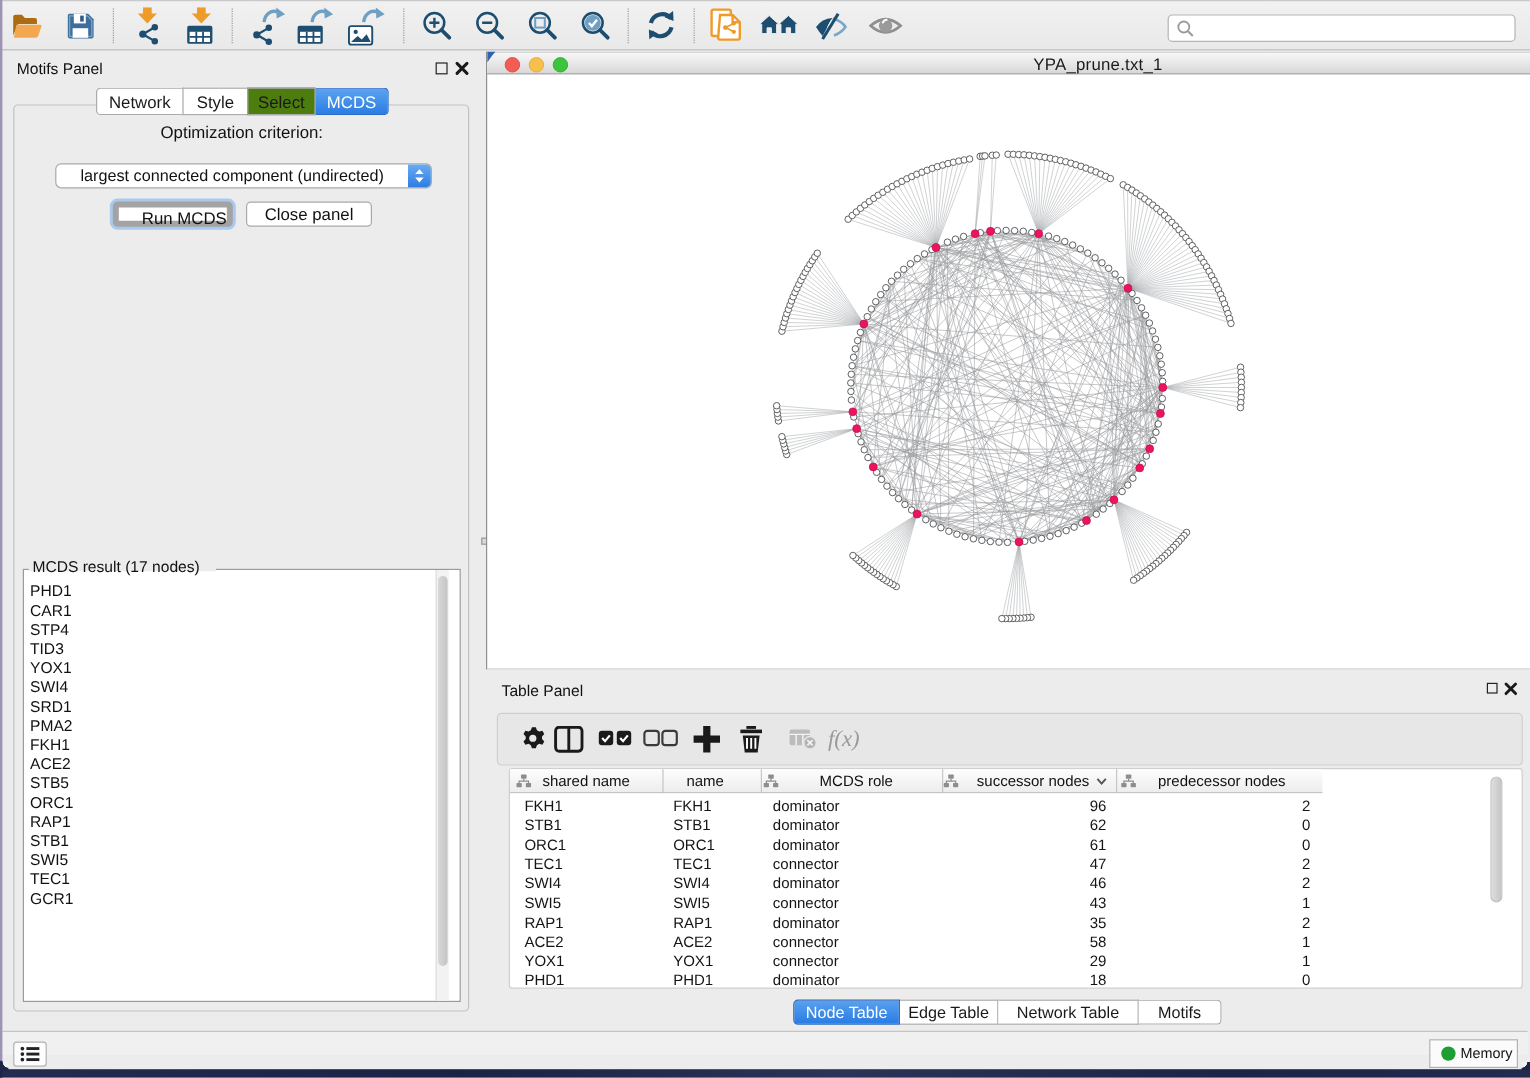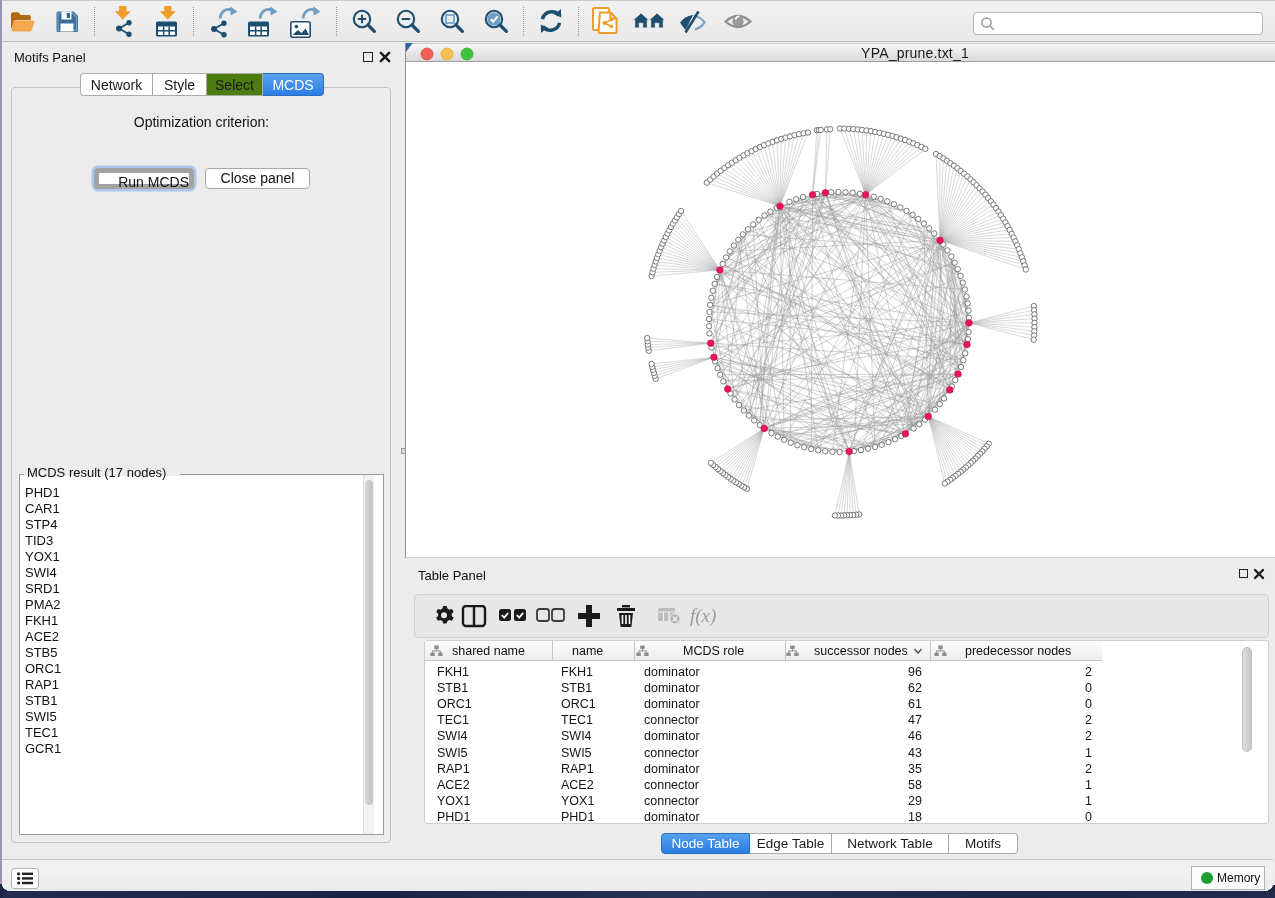--- a/index.html
+++ b/index.html
@@ -155,22 +155,30 @@
     </svg>
 
   <div class="abs" style="left:9px;top:45px;width:380px;height:756px;border:1px solid #c2c2c2;border-radius:4px;background:#ececec"></div>
 
   <div class="abs" style="left:78px;top:31px;height:23px;display:flex;font-size:14px;color:#1a1a1a;text-align:center">
     <div style="width:72px;line-height:22px;background:#fff;border:1px solid #ababab;border-right:none;border-radius:4px 0 0 4px">Network</div>
     <div style="width:54px;line-height:22px;background:#fff;border:1px solid #ababab;border-right:none">Style</div>
     <div style="width:57px;line-height:22px;background:#4d7c0f;border:1px solid #ababab">Select</div>
     <div style="width:61px;line-height:22px;background:linear-gradient(#5ba3f0,#2b7de4);border:1px solid #2b6dc0;border-left:none;border-radius:0 4px 4px 0;color:#fff">MCDS</div>
   </div>
-  <div class="abs" style="left:0;top:72px;width:389px;text-align:center;font-size:14px;color:#111"><span style="margin-left:10px">Optimization criterion:</span></div>
-
+  <div class="abs" style="left:0;top:60px;width:389px;text-align:center;font-size:14px;color:#111"><span style="margin-left:10px">Optimization criterion:</span></div>
+
+  <div class="abs" style="left:44px;top:94px;width:314px;height:21px;background:#fff;border:1px solid #a9a9a9;border-radius:5px">
+    <div style="position:absolute;left:0;top:0;width:293px;height:19px;line-height:19px;text-align:center;font-size:13.5px;color:#111">largest connected component (undirected)</div>
+    <div style="position:absolute;right:0px;top:0px;width:19px;height:19px;background:linear-gradient(#6aacf2,#2e7ce2);border-radius:0 4px 4px 0">
+      <svg width="19" height="19" viewBox="0 0 19 19">
+          <path d="M6 8 l3.5-4 3.5 4 z M6 11 l3.5 4 3.5-4 z" fill="#fff"></path>
+        </svg>
+    </div>
+  </div>
 
   <div class="abs" style="left:92px;top:126px;width:100px;height:21px;background:#fff;border:5px solid #a3a3a3;border-radius:4px;box-shadow:0 0 0 2.5px #a9c9ee;line-height:19px;text-align:right;font-size:14px;color:#111">Run MCDS</div>
   <div class="abs" style="left:203px;top:126px;width:105px;height:21px;background:#fff;border:1px solid #a9a9a9;border-radius:4px;line-height:19px;text-align:center;font-size:14px;color:#111">Close panel</div>
 
   <div class="abs" style="left:17px;top:432px;width:365px;height:361px;border:1px solid #9a9a9a;background:#fff"></div>
   <div class="abs" style="left:22px;top:426px;width:156px;height:8px;background:#ececec"></div>
   <div class="abs" style="left:25px;top:423px;font-size:13px;color:#111">MCDS result (17 nodes)</div>
   <div class="abs" style="left:0px;top:-42px;width:389px;height:898px;font-size:13px;color:#111">
 <div style="position:absolute;left:23px;top:485px;height:16px;line-height:16px">PHD1</div>
 <div style="position:absolute;left:23px;top:501px;height:16px;line-height:16px">CAR1</div>

